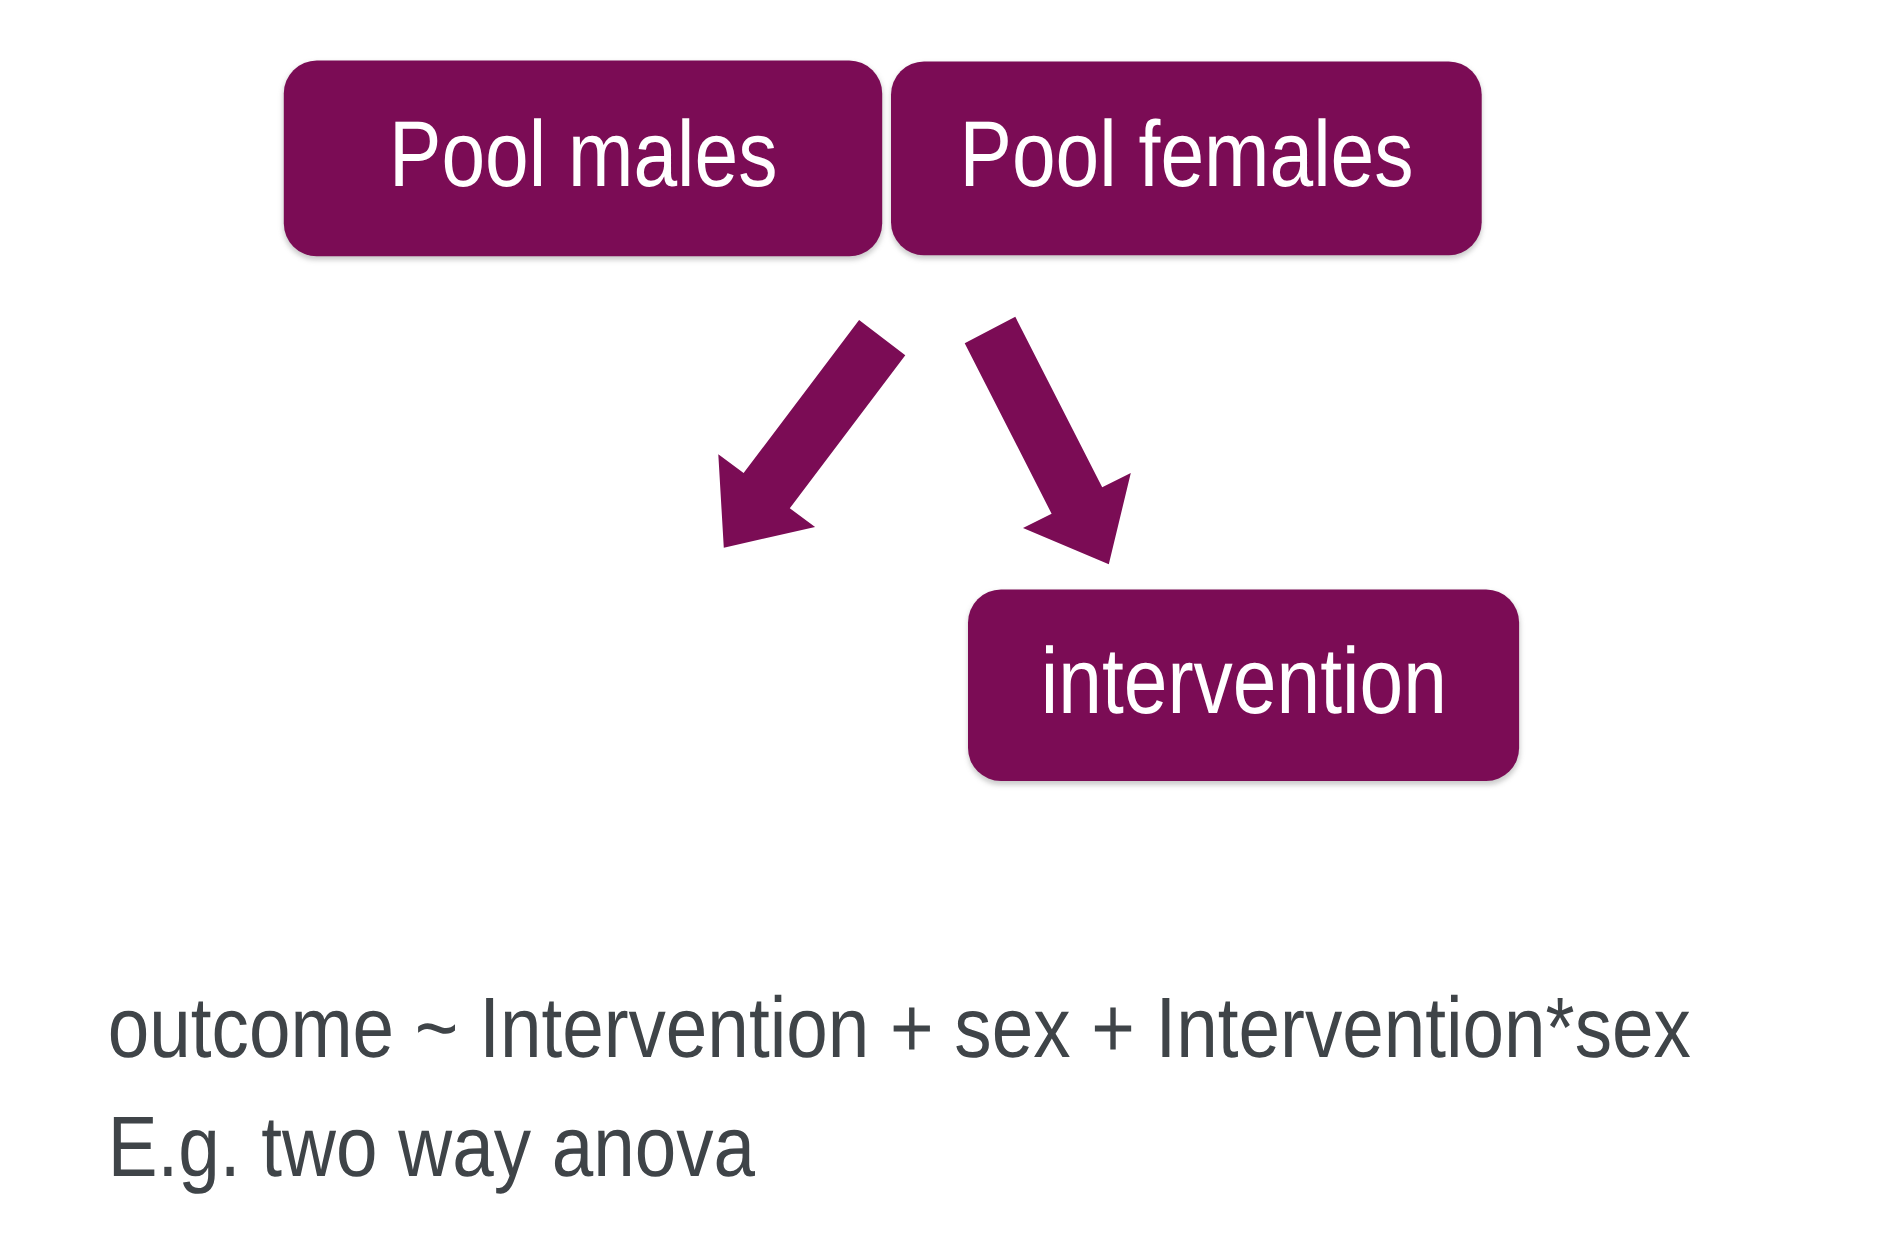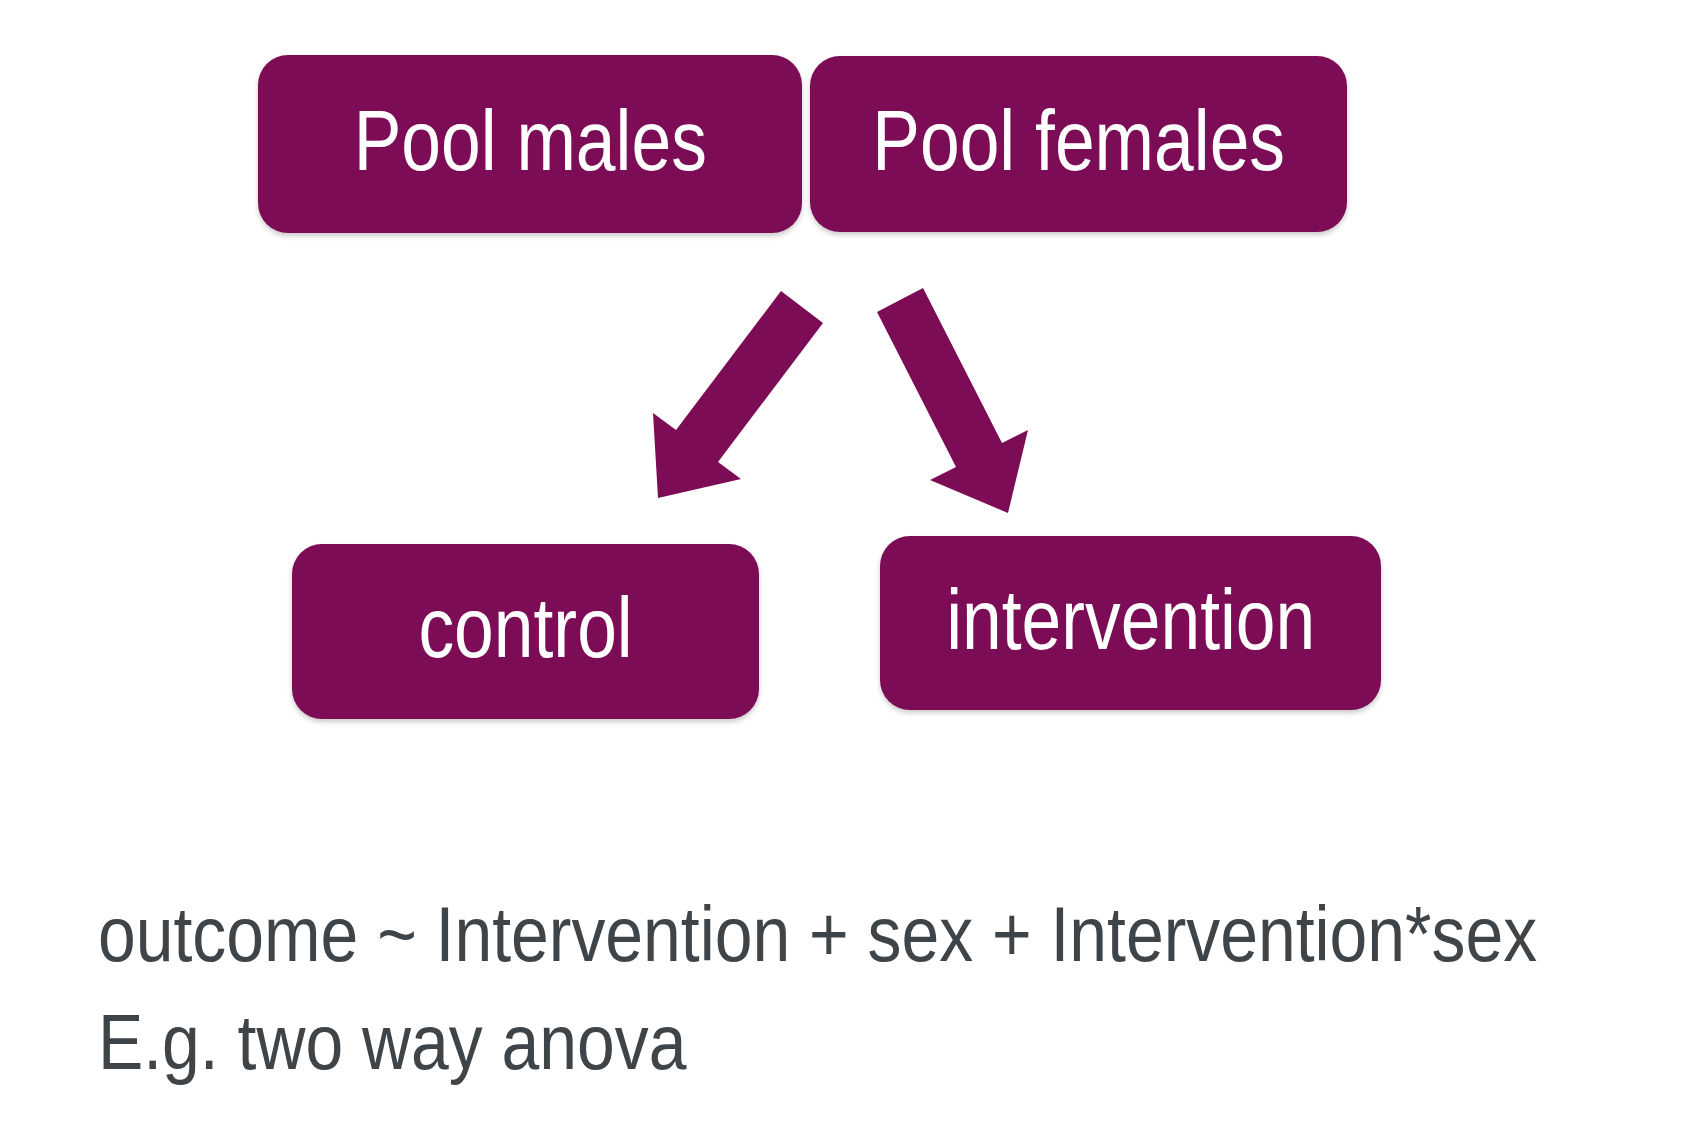--- a/index.html
+++ b/index.html
@@ -70,23 +70,20 @@
 
   <div class="node node-pool-females">
     <span class="node-label">Pool females</span>
   </div>
 
   <svg class="arrows" viewBox="0 0 1706 1124" aria-hidden="true">
     <polygon class="arrow" points="781,291 823,323 718,462 741,479 658,498 653,413 676,430"></polygon>
     <polygon class="arrow" points="877,312 923,288 1002,443 1028,430 1008,513 930,480 956,467"></polygon>
   </svg>
 
-  <div class="node node-control">
-    <span class="node-label">control</span>
-  </div>
 
   <div class="node node-intervention">
     <span class="node-label">intervention</span>
   </div>
 
   <div class="formula-line formula-model">outcome ~ Intervention + sex + Intervention*sex</div>
 
   <div class="formula-line formula-example">E.g. two way anova</div>
 
 </div>

